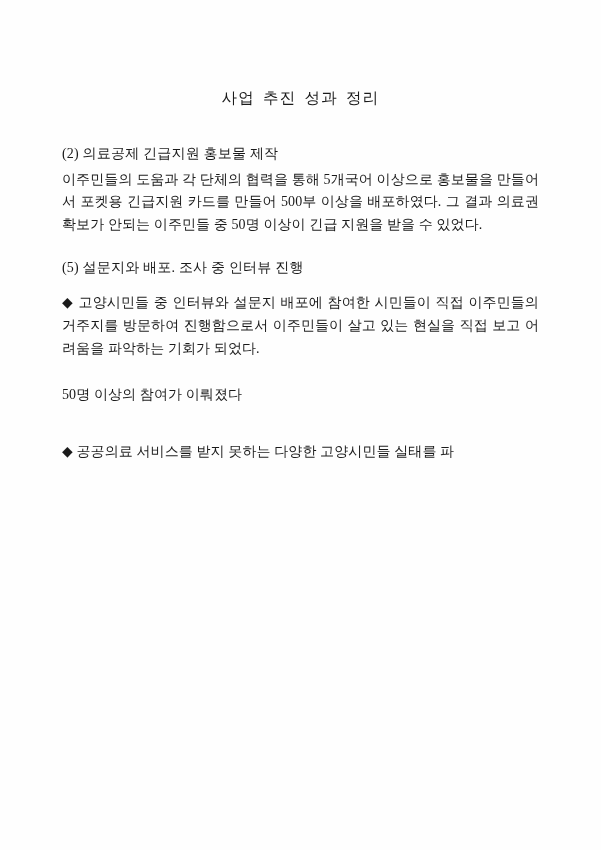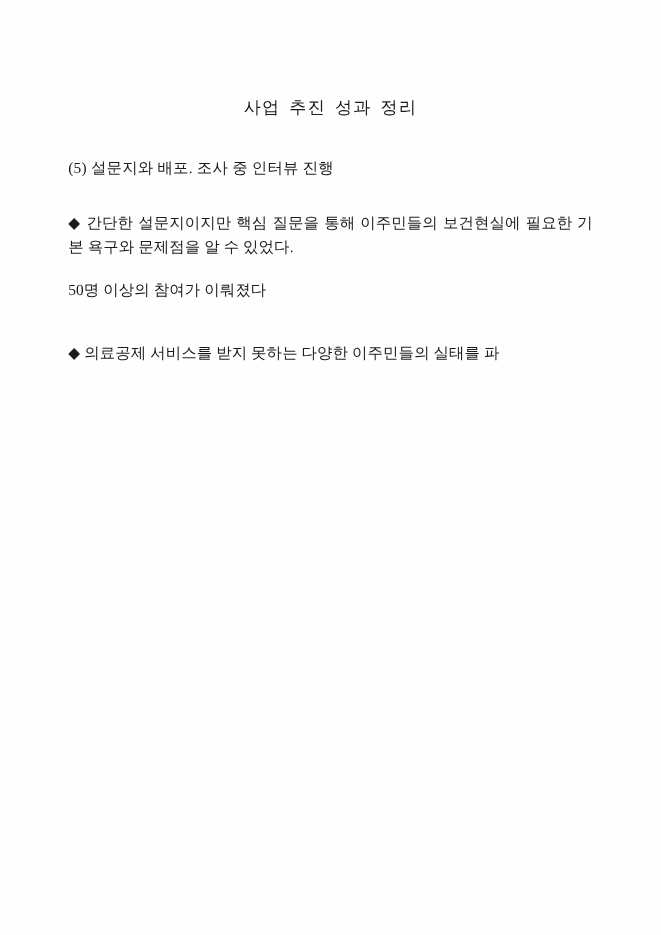--- a/index.html
+++ b/index.html
@@ -64,36 +64,42 @@
 </head>
 <body>
 
 <div class="page">
 
   <h1 class="doc-title">사업 추진 성과  정리</h1>
 
   <div class="section">
   </div>
 
+  <div class="section">
+    <p class="section-heading">(2) 의료공제 긴급지원 홍보물 제작</p>
+    <p class="para">이주민들의 도움과 각 단체의 협력을 통해 5개국어 이상으로 홍보물을 만들어서 포켓용 긴급지원 카드를 만들어 500부 이상을 배포하였다. 그 결과 의료권 확보가 안되는 이주민들 중 50명 이상이 긴급 지원을 받을 수 있었다.</p>
+  </div>
 
   <div class="section">
     <p class="section-heading">(5) 설문지와 배포. 조사  중 인터뷰 진행</p>
 
+    <div class="bullet-block">
+      <p class="para"><span>◆</span>&nbsp;<span>고양시민들 중 인터뷰와 설문지 배포에 참여한 시민들이 직접 이주민들의 거주지를 방문하여 진행함으로서 이주민들이 살고 있는 현실을 직접 보고 어려움을 파악하는 기회가 되었다.</span></p>
+    </div>
 
     <div class="spacer-sm"></div>
 
     <div class="bullet-block">
-      <p class="para"><span>◆</span>&nbsp;<span>간단한 설문지이지만 핵심 질문을 통해 이주민들의 보건현실에 필요한 기본 욕구와 문제점을 알 수 있었다.</span></p>
       <p class="para nojustify">50명 이상의 참여가 이뤄졌다</p>
     </div>
 
     <div class="spacer-sm"></div>
 
 
     <div class="spacer-sm"></div>
 
     <div class="bullet-block">
-      <p class="para nojustify"><span>◆</span>&nbsp;<span>의료공제 서비스를 받지 못하는 다양한 이주민들의 실태를 파</span></p>
+      <p class="para nojustify"><span>◆</span>&nbsp;<span>공공의료 서비스를 받지 못하는 다양한 고양시민들 실태를 파</span></p>
     </div>
 
   </div>
 
 </div>
 
 </body></html>

